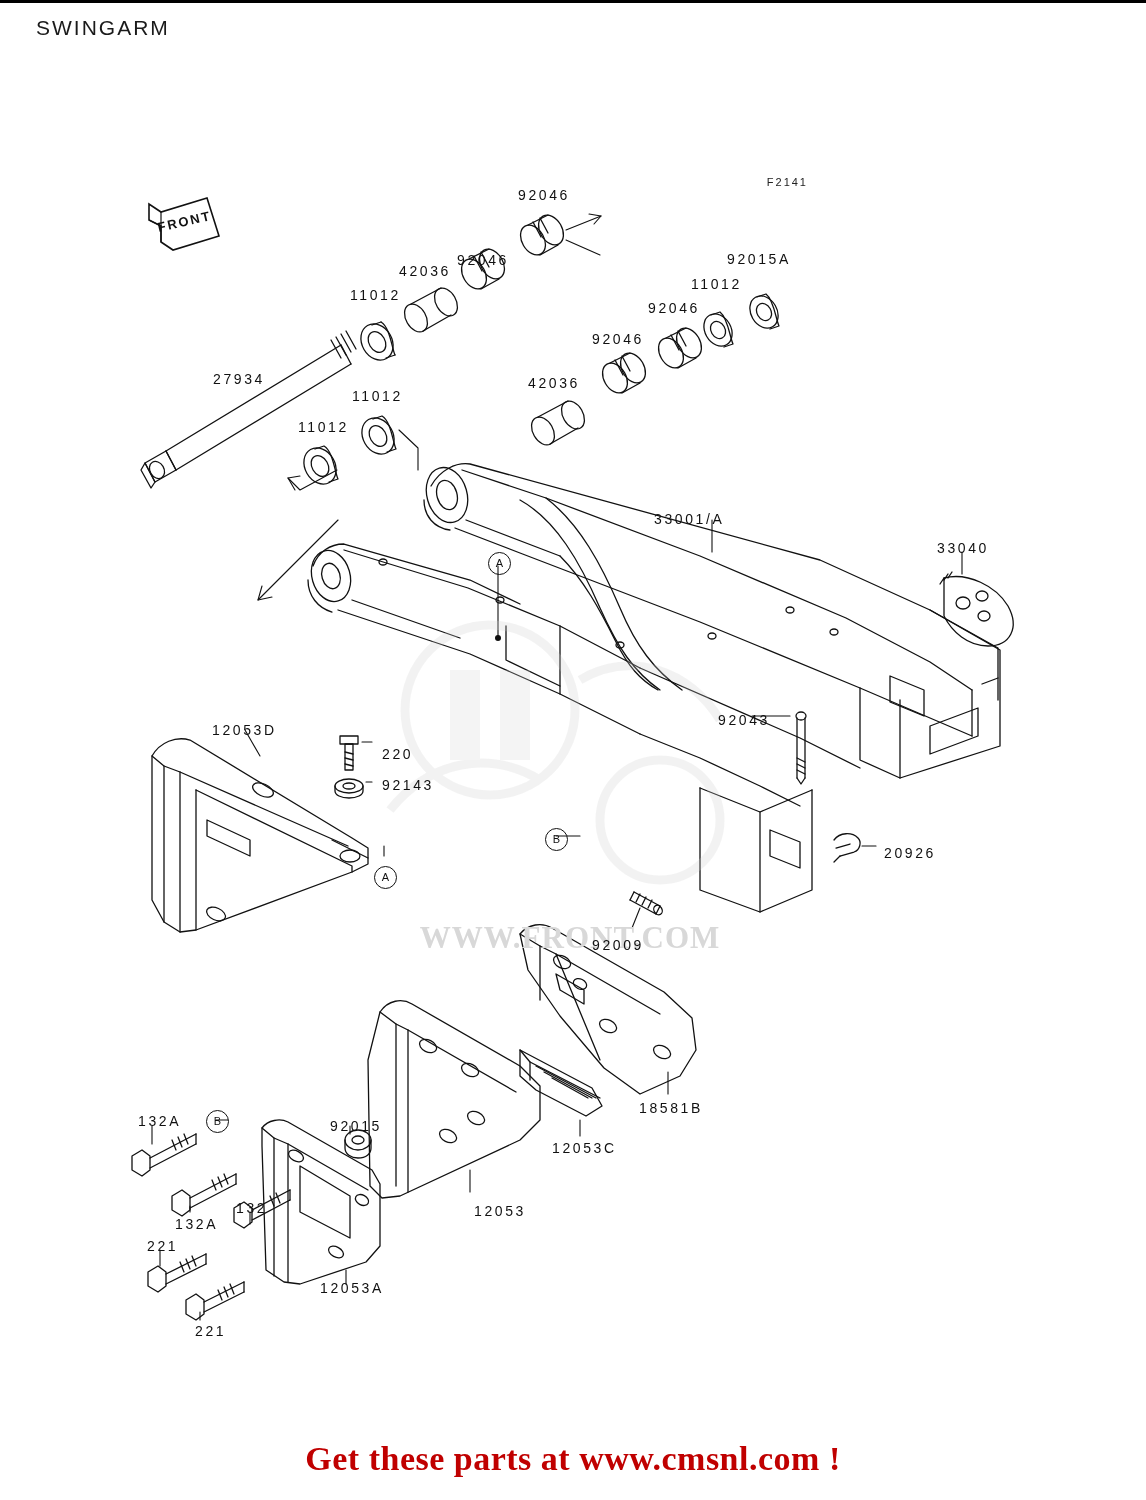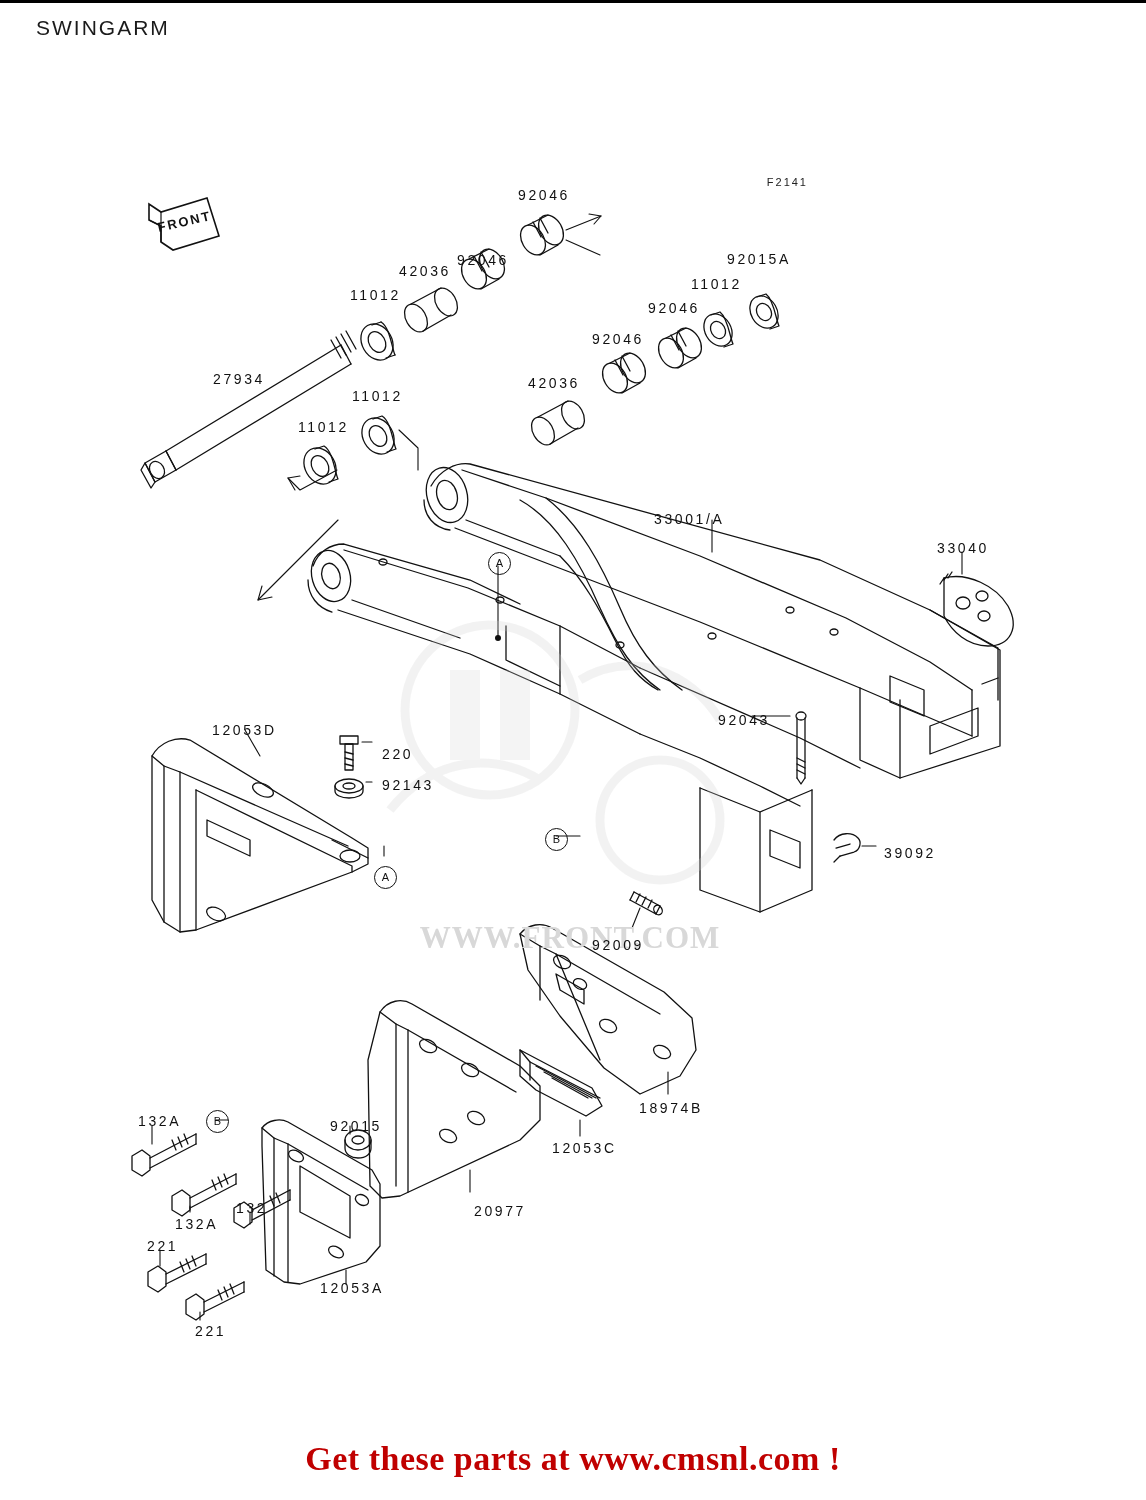--- a/index.html
+++ b/index.html
@@ -511,29 +511,29 @@
       <div class="plabel" style="left: 528px; top: 375px;">42036</div>
       <div class="plabel" style="left: 352px; top: 388px;">11012</div>
       <div class="plabel" style="left: 213px; top: 371px;">27934</div>
       <div class="plabel" style="left: 298px; top: 419px;">11012</div>
       <div class="plabel" style="left: 654px; top: 511px;">33001/A</div>
       <div class="plabel" style="left: 937px; top: 540px;">33040</div>
       <div class="plabel" style="left: 212px; top: 722px;">12053D</div>
       <div class="plabel" style="left: 382px; top: 746px;">220</div>
       <div class="plabel" style="left: 382px; top: 777px;">92143</div>
       <div class="plabel" style="left: 718px; top: 712px;">92043</div>
-      <div class="plabel" style="left: 884px; top: 845px;">39092</div>
+      <div class="plabel" style="left: 884px; top: 845px;">20926</div>
       <div class="plabel" style="left: 592px; top: 937px;">92009</div>
-      <div class="plabel" style="left: 639px; top: 1100px;">18974B</div>
+      <div class="plabel" style="left: 639px; top: 1100px;">18581B</div>
       <div class="plabel" style="left: 552px; top: 1140px;">12053C</div>
       <div class="plabel" style="left: 330px; top: 1118px;">92015</div>
       <div class="plabel" style="left: 138px; top: 1113px;">132A</div>
       <div class="plabel" style="left: 175px; top: 1216px;">132A</div>
       <div class="plabel" style="left: 236px; top: 1152px; margin-top: 48px;">132</div>
-      <div class="plabel" style="left: 474px; top: 1203px;">20977</div>
+      <div class="plabel" style="left: 474px; top: 1203px;">12053</div>
       <div class="plabel" style="left: 147px; top: 1238px;">221</div>
       <div class="plabel" style="left: 195px; top: 1323px;">221</div>
       <div class="plabel" style="left: 320px; top: 1280px;">12053A</div>
     </div>
 
   <div id="callouts">
       <div class="callout" style="left: 488px; top: 552px;">A</div>
       <div class="callout" style="left: 374px; top: 866px;">A</div>
       <div class="callout" style="left: 545px; top: 828px;">B</div>
       <div class="callout" style="left: 206px; top: 1110px;">B</div>

